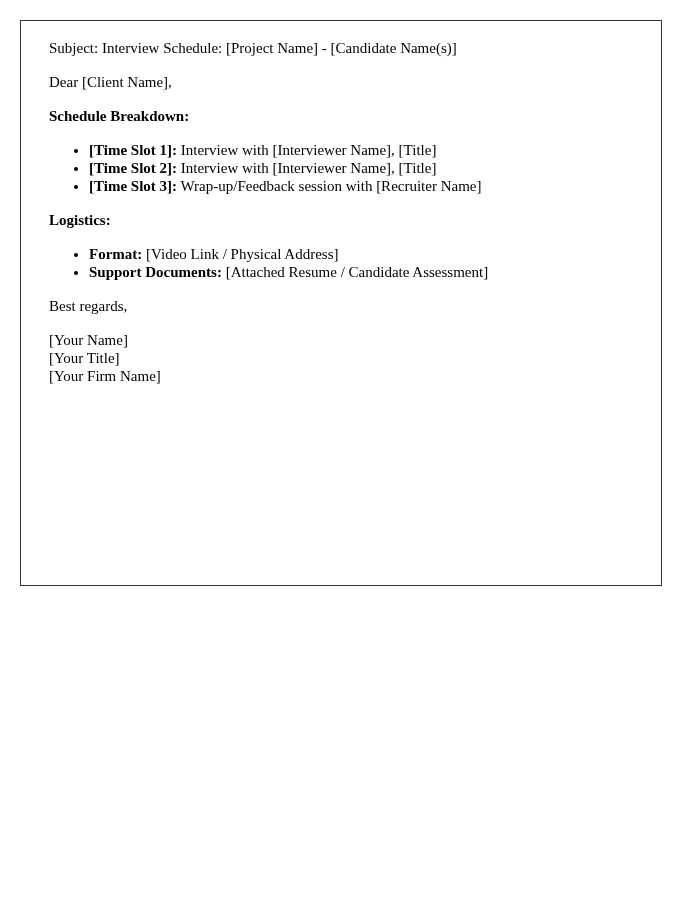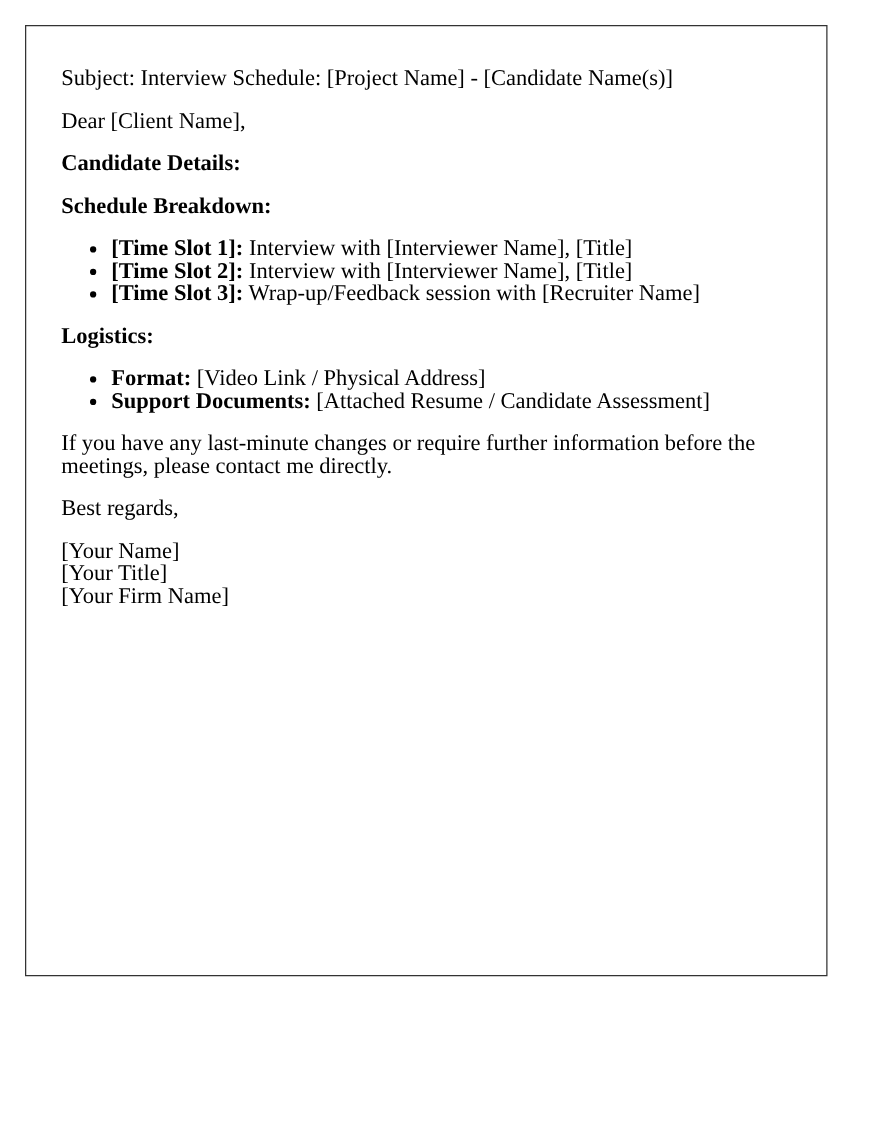--- a/index.html
+++ b/index.html
@@ -13,25 +13,25 @@
     height: 900px;
     background: #ffffff;
     font-family: "Liberation Serif", "DejaVu Serif", serif;
     color: #000000;
   }
   .letter {
     position: absolute;
     left: 20px;
     top: 20px;
     width: 642px;
-    height: 761px;
+    height: 566px;
     box-sizing: border-box;
     border: 1.5px solid #333333;
-    padding: 32px 28px;
-    font-size: 18px;
+    padding: 18px 28px;
+    font-size: 15px;
     line-height: 18px;
     overflow: hidden;
   }
   .letter p {
     margin: 16px 0;
   }
   .letter > :first-child {
     margin-top: 0;
   }
   .heading {
@@ -54,36 +54,34 @@
 <body>
 
 <div class="page">
   <div class="letter">
 
     <p>Subject: Interview Schedule: [Project Name] - [Candidate Name(s)]</p>
 
     <p>Dear [Client Name],</p>
 
 
-    <p class="heading">Candidate Details:</p>
 
     <p class="heading">Schedule Breakdown:</p>
     <ul>
       <li><span class="label">[Time Slot 1]:</span><span> Interview with [Interviewer Name], [Title]</span></li>
       <li><span class="label">[Time Slot 2]:</span><span> Interview with [Interviewer Name], [Title]</span></li>
       <li><span class="label">[Time Slot 3]:</span><span> Wrap-up/Feedback session with [Recruiter Name]</span></li>
     </ul>
 
     <p class="heading">Logistics:</p>
     <ul>
       <li><span class="label">Format:</span><span> [Video Link / Physical Address]</span></li>
       <li><span class="label">Support Documents:</span><span> [Attached Resume / Candidate Assessment]</span></li>
     </ul>
 
-    <p>If you have any last-minute changes or require further information before the meetings, please contact me directly.</p>
 
     <p>Best regards,</p>
 
     <p>
       <span>[Your Name]</span><br>
       <span>[Your Title]</span><br>
       <span>[Your Firm Name]</span>
     </p>
 
   </div>

